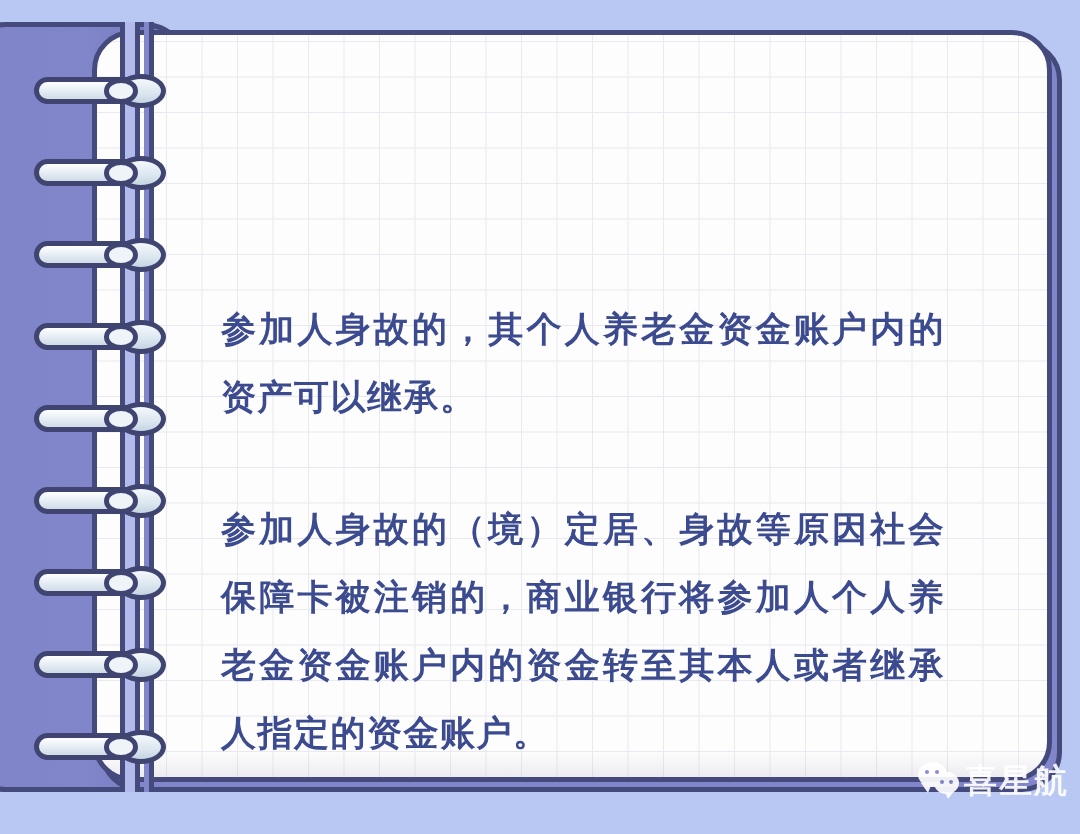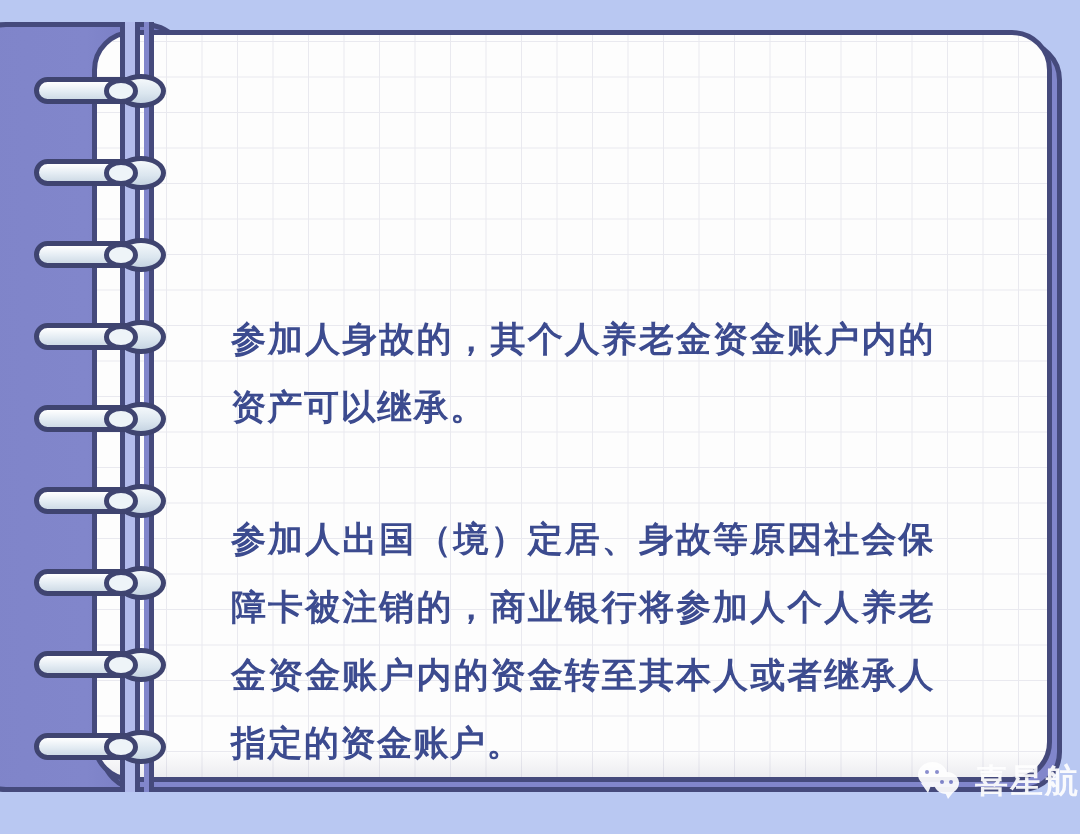--- a/index.html
+++ b/index.html
@@ -168,31 +168,31 @@
     left: 218px;
     top: 292px;
     width: 730px;
     color: #3c4b8f;
     font-size: 35px;
     font-weight: bold;
     line-height: 68px;
     letter-spacing: 1.5px;
     text-align: justify;
   }
-  .para { margin: 13px; }
+  .para { margin: 3px; }
   .para + .para { margin-top: 64px; }
 
   
   .watermark {
     position: absolute;
     left: 918px;
     top: 762px;
     display: flex;
     align-items: center;
-    gap: 13px;
+    gap: 2px;
     opacity: .92;
   }
   .wm-icon { width: 44px; height: 36px; position: relative; }
   .wm-icon .b1 {
     position: absolute; left: 0; top: 0;
     width: 29px; height: 25px;
     background: #ffffff; border-radius: 50%;
   }
   .wm-icon .b1::after {
     content: ""; position: absolute;
@@ -293,21 +293,21 @@
     </div>
   <div class="ring" style="top:730px">
       <div class="bar"></div>
       <div class="loop"></div>
       <div class="loop-inner"></div>
     </div>
 
 
   <div class="body-copy">
     <p class="para">参加人身故的，其个人养老金资金账户内的资产可以继承。</p>
-    <p class="para">参加人出国（境）定居、身故等原因社会保障卡被注销的，商业银行将参加人个人养老金资金账户内的资金转至其本人或者继承人指定的资金账户。</p>
+    <p class="para">参加人身故的（境）定居、身故等原因社会保障卡被注销的，商业银行将参加人个人养老金资金账户内的资金转至其本人或者继承人指定的资金账户。</p>
   </div>
 
   <div class="watermark">
     <div class="wm-icon">
       <div class="b1"></div>
       <div class="b2"></div>
       <div class="dot d1"></div>
       <div class="dot d2"></div>
       <div class="dot d3"></div>
       <div class="dot d4"></div>

